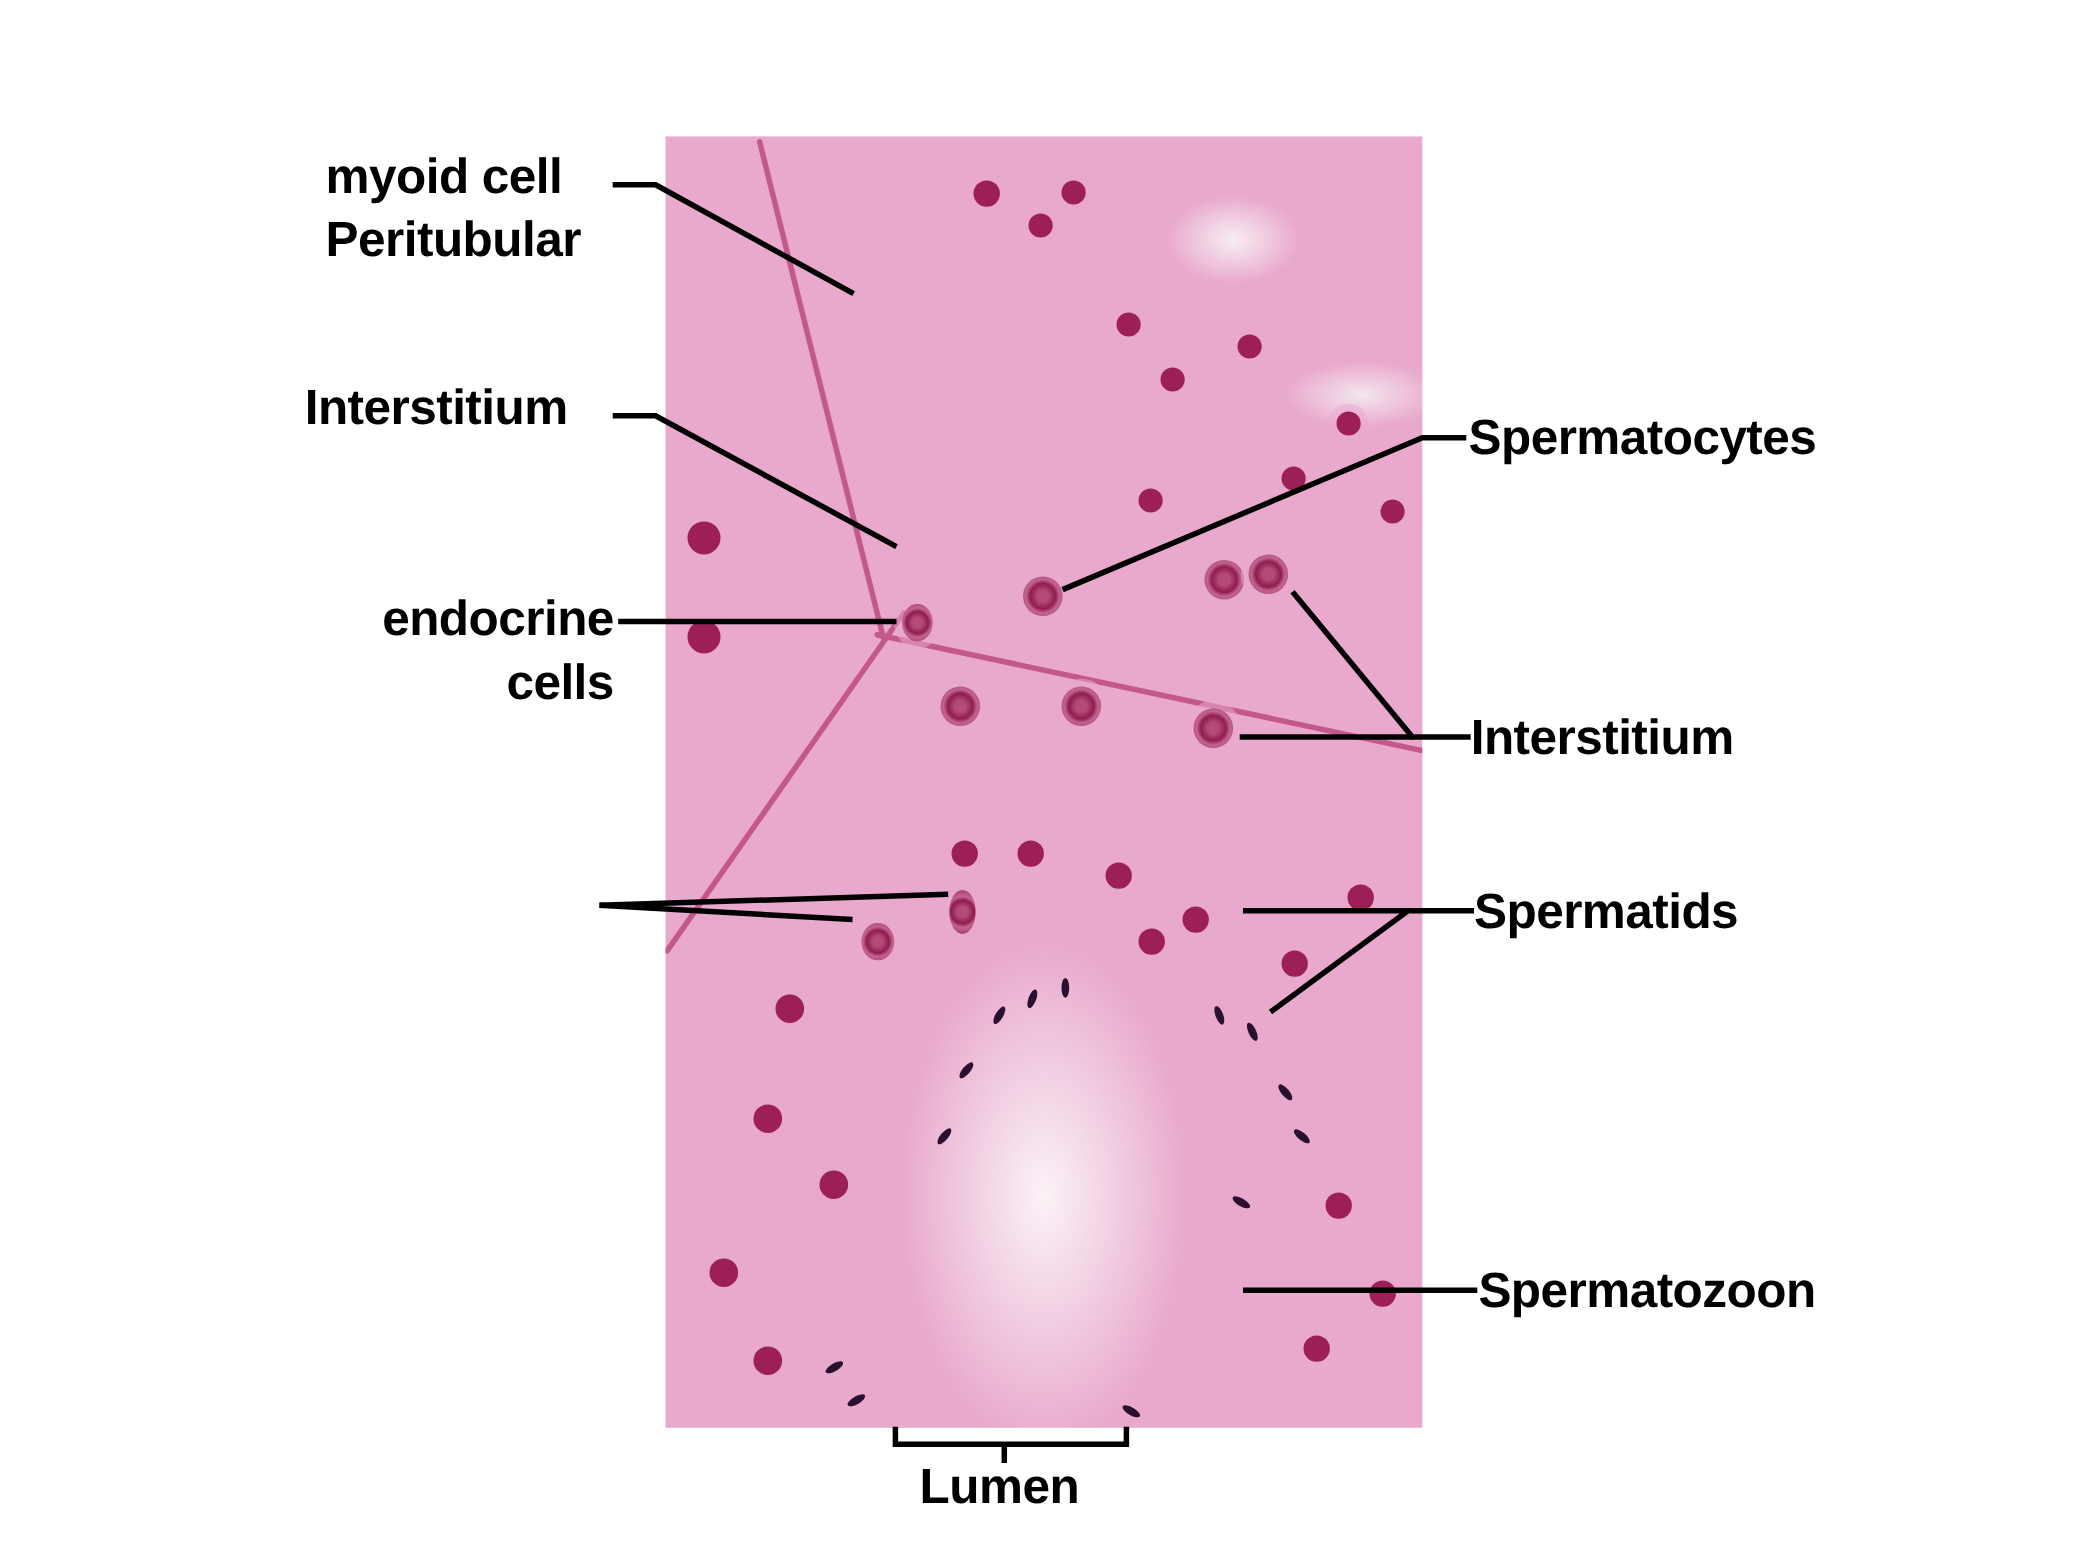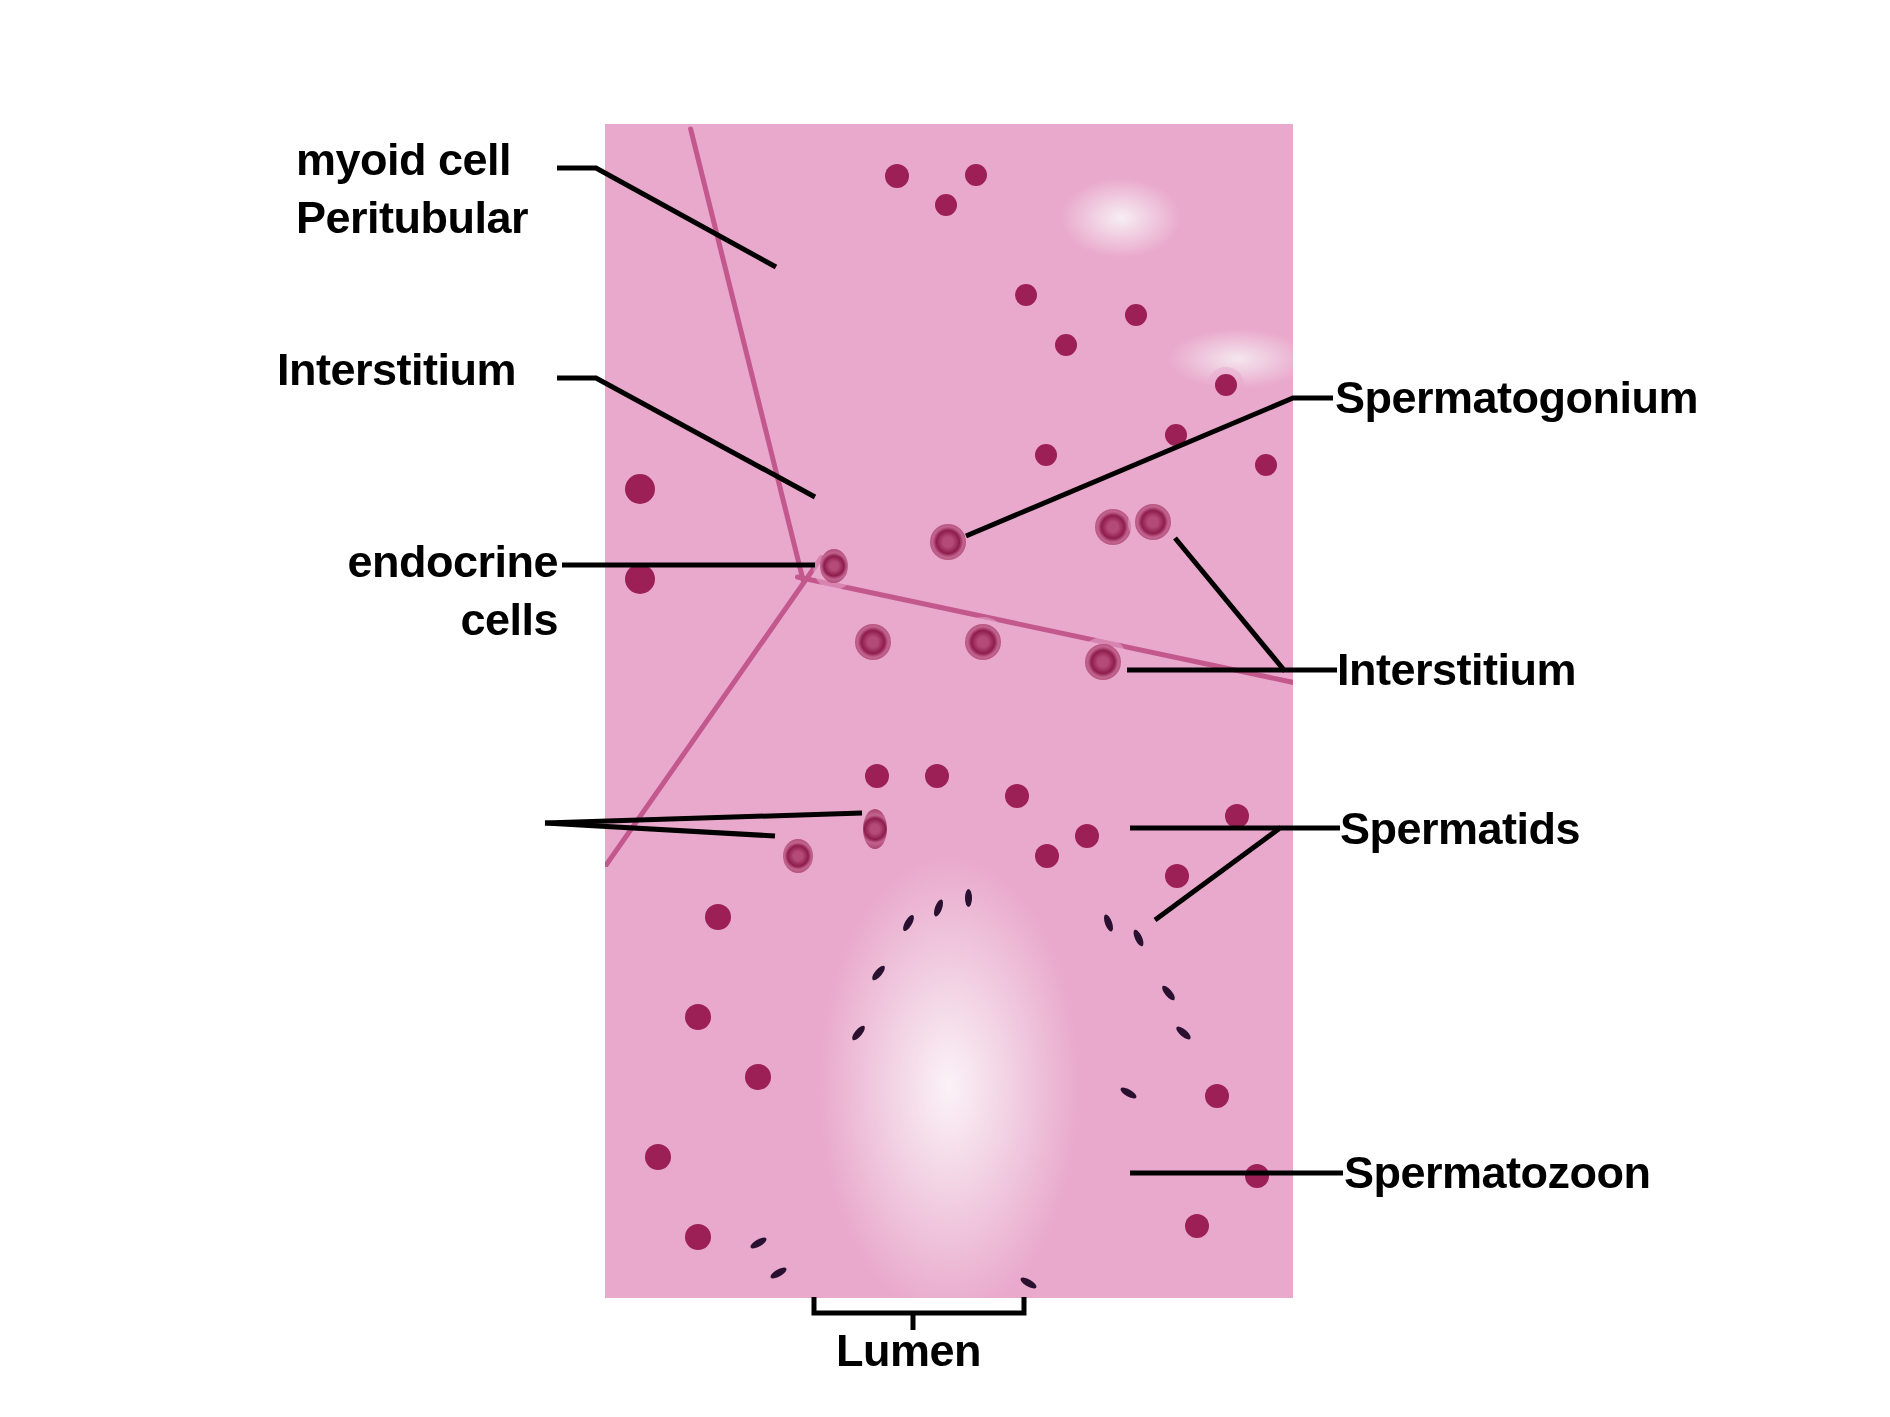--- a/index.html
+++ b/index.html
@@ -101,21 +101,21 @@
 <div class="label" style="left:277px;top:341px;">
   <div>Interstitium</div>
 </div>
 <div class="label" style="left:318px;top:533px;text-align:right;width:240px;">
   <div>endocrine</div>
   <div>cells</div>
 </div>
 <div class="label" style="left:209px;top:786px;">
 </div>
 <div class="label" style="left:1335px;top:369px;">
-  <div>Spermatogonium</div>
+  <div>Spermatocytes</div>
 </div>
 <div class="label" style="left:1337px;top:641px;">
   <div>Interstitium</div>
 </div>
 <div class="label" style="left:1340px;top:800px;">
   <div>Spermatids</div>
 </div>
 <div class="label" style="left:1344px;top:1144px;">
   <div>Spermatozoon</div>
 </div>

